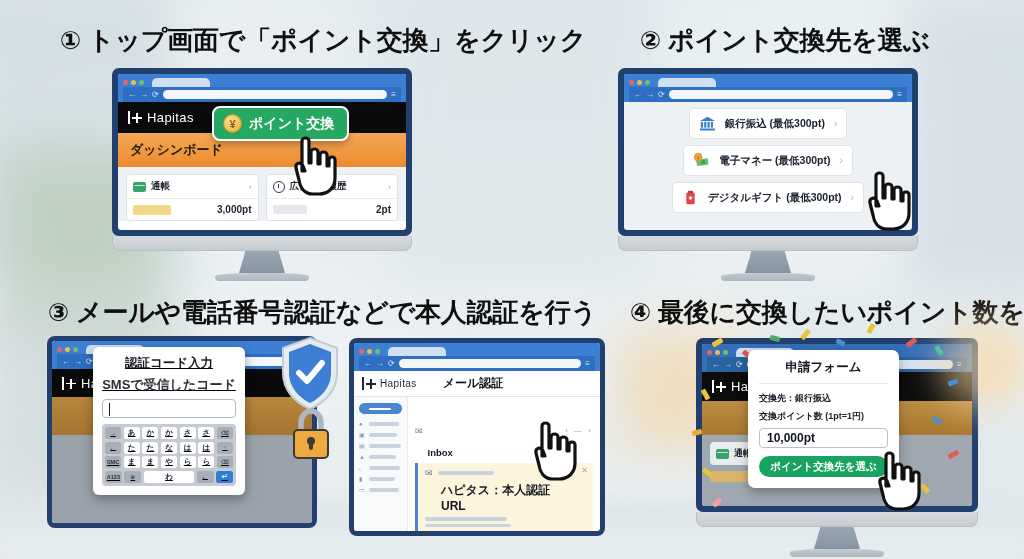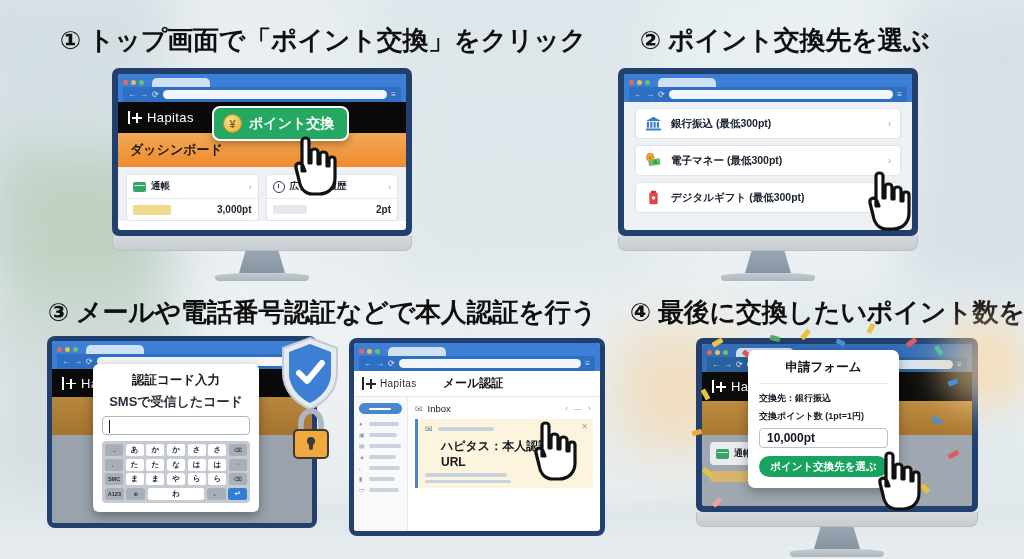--- a/index.html
+++ b/index.html
@@ -93,21 +93,21 @@
   
   .pt-btn { position:absolute; background:#24a862; border-radius:8px;
     display:flex; align-items:center; gap:7px; padding:6px 13px 6px 9px;
     box-shadow:0 3px 7px rgba(0,0,0,.3); border:2px solid #ffffff; }
   .coin { width:19px; height:19px; border-radius:50%;
     background:radial-gradient(circle at 35% 32%,#fbe08a,#e3ae37);
     border:1.6px solid #c99324; display:flex; align-items:center; justify-content:center;
     color:#8a5f14; font-size:11px; font-weight:bold; }
   .pt-btn .lbl { color:#fff; font-weight:bold; font-size:14px; white-space:nowrap; }
   
-  .ex-wrap { background:#eef1f4; padding:6px 11px; display:flex; flex-direction:column; gap:6px; }
+  .ex-wrap { background:#eef1f4; padding:6px 11px; display:flex; flex-direction:column; gap:6px;align-items:center; }
   .ex-row { background:#fff; border:1px solid #e0e4e9; border-radius:5px;
     display:flex; align-items:center; gap:9px; padding:7px 9px; }
   .ex-row .t { flex:1; font-size:10.5px; font-weight:bold; color:#17202c; }
   .ex-row .chev { color:#a6aeb8; font-size:10px; }
   
   .arrow { position:absolute; width:0; height:0; }
   
   .cursor { position:absolute; }
   
   .lap-bezel { background:#22406e; border-radius:8px; padding:5px; }
@@ -140,21 +140,21 @@
   .mail-hd .ttl { font-size:12px; font-weight:bold; color:#10151c; }
   .mail-body { display:flex; height:100%; }
   .mail-side { width:54px; background:#f7f9fb; border-right:1px solid #e6eaee; padding:6px 5px; }
   .compose { height:11px; border-radius:6px; background:#4a86d0; position:relative; margin-bottom:7px;}
   .compose:after{content:"";position:absolute;left:10px;top:4.5px;width:22px;height:2.5px;background:#fff;border-radius:2px;}
   .side-item { display:flex; align-items:center; gap:4px; margin-bottom:5px; }
   .side-ic { width:6px; height:6px; color:#8a98a8; font-size:6px; line-height:6px; }
   .side-ln { height:3.5px; background:#c9d3dd; border-radius:2px; }
   .mail-list { flex:1; padding:6px 7px; }
   .inbox-row { display:flex; align-items:center; gap:5px; margin-bottom:5px; }
-  .inbox-row .t { font-size:9.5px; font-weight:normal; color:#14181f; flex:1; }
+  .inbox-row .t { font-size:9.5px; font-weight:bold; color:#14181f; flex:1;margin-top:44px; }
   .inbox-row .pg { color:#9aa4b0; font-size:8px; letter-spacing:2px; }
   .mail-item { background:#fdf4dd; border-left:3px solid #4a86d0; padding:5px 7px; position:relative; }
   .mail-ln { height:3.5px; background:#c9d3dd; border-radius:2px; }
   .mail-sub { font-size:12px; font-weight:bold; color:#14181f; margin:4px 16px; }
   .mail-x { position:absolute; right:5px; top:3px; color:#9aa4b0; font-size:8px; }
   
   .form-card { position:absolute; background:#fff; border-radius:7px;
     box-shadow:0 4px 12px rgba(0,0,0,.3); padding:9px 11px 11px; }
   .form-title { text-align:center; font-size:12.5px; font-weight:bold; color:#111720;
     padding-bottom:7px; border-bottom:1px solid #e3e7eb; }
@@ -362,21 +362,21 @@
               <span class="logo-plus"></span>
           </span>
           <span class="logo-txt">Hapitas</span>
         </div>
       </div>
       <div style="height:38px; background:linear-gradient(180deg,#b8873f,#a4752f);"></div>
       <div style="height:100px; background:#9aa2ab;"></div>
     </div>
   </div>
 </div>
-<div class="auth-dialog" style="left:93px; top:364px; width:166px;">
+<div class="auth-dialog" style="left:93px; top:347px; width:152px;text-decoration:underline;">
   <div class="auth-title">認証コード入力</div>
   <div class="auth-sub">SMSで受信したコード</div>
   <div class="auth-input">
     <span class="caret"></span>
   </div>
   <div class="kbd">
     <div class="kbd-row">
       <span class="key gray">→</span>
       <span class="key">あ</span>
       <span class="key">か</span>

